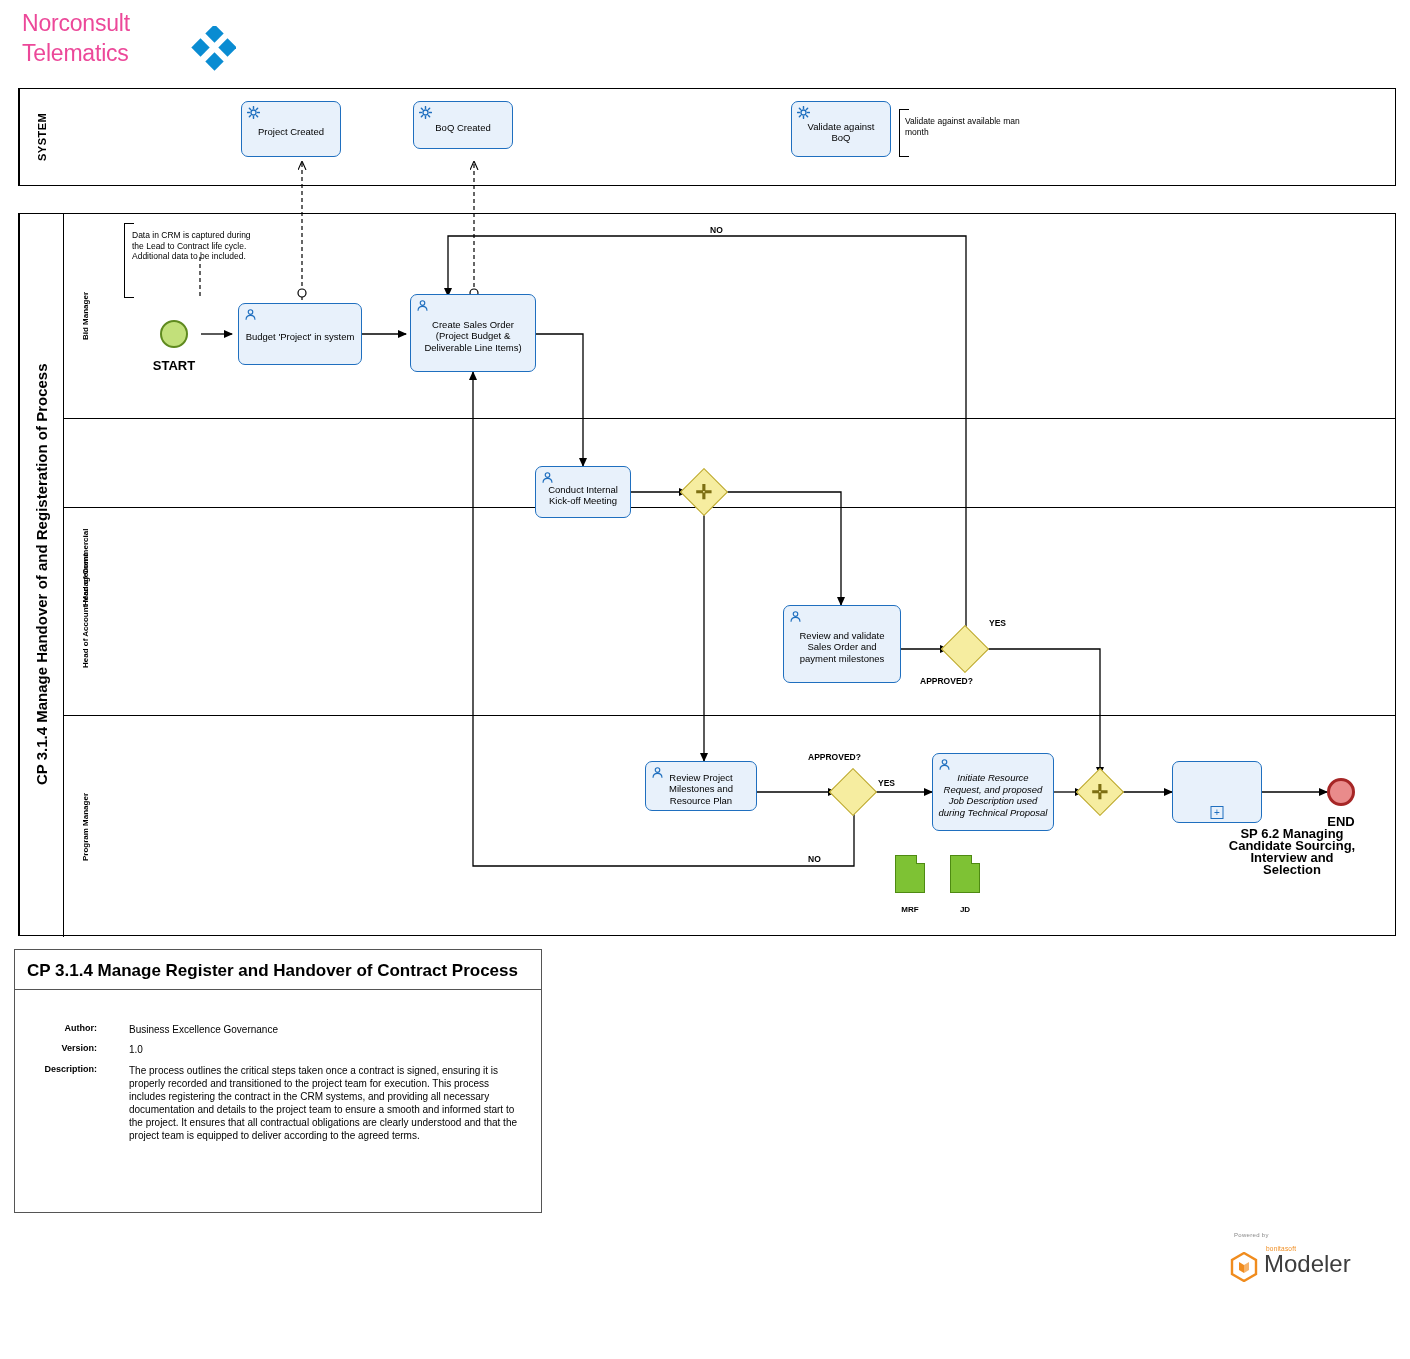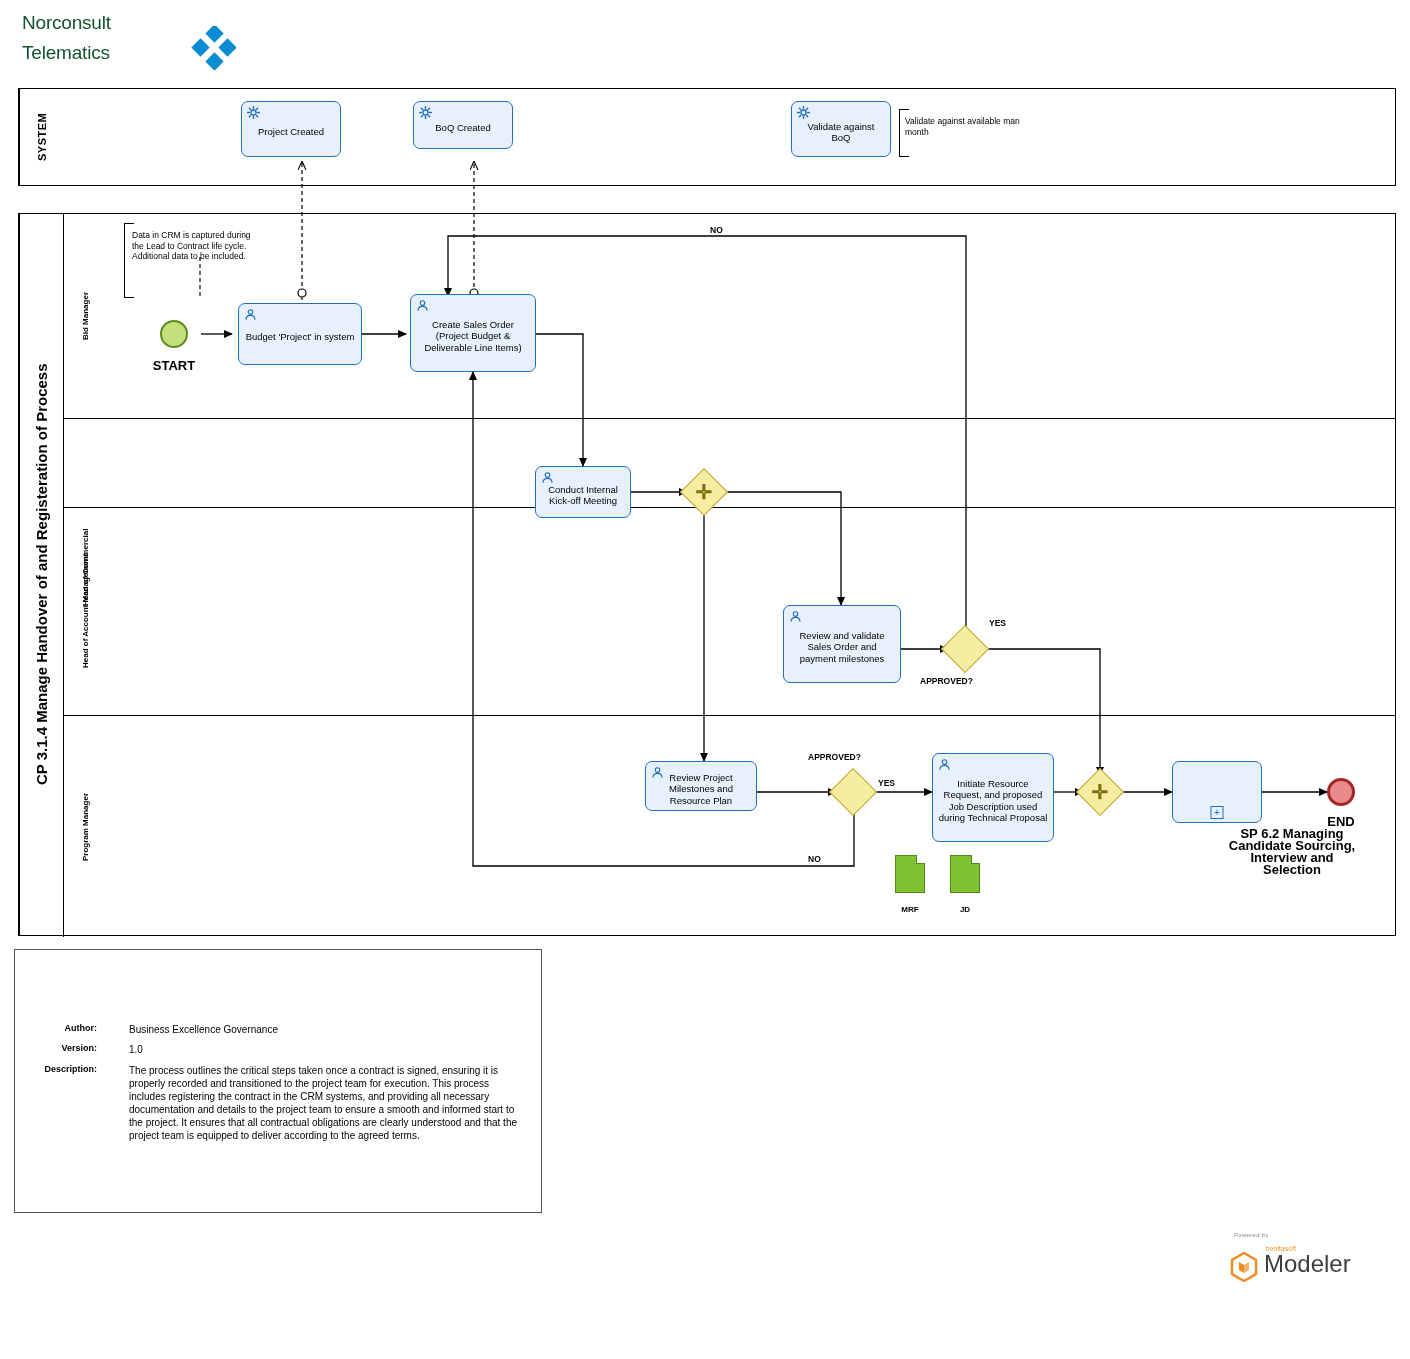--- a/index.html
+++ b/index.html
@@ -13,23 +13,23 @@
     position: relative;
     font-family: "Liberation Sans", sans-serif;
     color: #000000;
     overflow: hidden;
   }
   .abs { position: absolute; }
 
   
   #logo-block { left: 22px; top: 8px; width: 300px; height: 70px; }
   #logo-text {
-    font-size: 19px;
+    font-size: 23px;
     line-height: 30px;
-    color: #14532d;
+    color: #ec4899;
     letter-spacing: -0.2px;
   }
   #logo-mark { left: 168px; top: 18px; width: 46px; height: 46px; }
 
   
   .pool {
     border: 1.5px solid #000;
     box-sizing: border-box;
     background: #fff;
   }
@@ -461,21 +461,21 @@
   <svg class="task-icon" viewBox="0 0 16 16">
     <circle cx="8" cy="5" r="2.8" fill="none" stroke="#1f6fbf" stroke-width="1.4"></circle>
     <path d="M2.5,14.5 C2.5,10.6 5,9 8,9 C11,9 13.5,10.6 13.5,14.5" fill="none" stroke="#1f6fbf" stroke-width="1.4"></path>
   </svg>
   <span>Review Project Milestones and Resource Plan</span>
 </div>
 
 <div class="abs gateway" style="left:836px; top:775px;"></div>
 <div class="gateway-caption" style="left:808px; top:752px; width:92px;">APPROVED?</div>
 
-<div class="task" style="left:932px; top:753px; width:122px; height:89px;">
+<div class="task" style="left:932px; top:753px; width:122px; height:78px;font-style:italic;">
   <svg class="task-icon" viewBox="0 0 16 16">
     <circle cx="8" cy="5" r="2.8" fill="none" stroke="#1f6fbf" stroke-width="1.4"></circle>
     <path d="M2.5,14.5 C2.5,10.6 5,9 8,9 C11,9 13.5,10.6 13.5,14.5" fill="none" stroke="#1f6fbf" stroke-width="1.4"></path>
   </svg>
   <span>Initiate Resource Request, and proposed Job Description used during Technical Proposal</span>
 </div>
 
 <div class="abs gateway" style="left:1083px; top:775px;"></div>
 <div class="gateway-plus" style="left:1100px; top:792px;">✛</div>
 
@@ -492,20 +492,21 @@
 
 <div class="abs data-obj" style="left:950px; top:855px;"></div>
 <div class="data-caption" style="left:935px; top:905px; width:60px;">JD</div>
 
 <div class="flow-label" style="left:710px; top:225px;">NO</div>
 <div class="flow-label" style="left:989px; top:618px;">YES</div>
 <div class="flow-label" style="left:878px; top:778px;">YES</div>
 <div class="flow-label" style="left:808px; top:854px;">NO</div>
 
 <div class="abs" id="legend">
+  <div id="legend-title">CP 3.1.4 Manage Register and Handover of Contract Process</div>
 
   <div class="legend-key" style="left:0; top:73px;">Author:</div>
   <div class="legend-val" style="top:73px; width:400px;">Business Excellence Governance</div>
 
   <div class="legend-key" style="left:0; top:93px;">Version:</div>
   <div class="legend-val" style="top:93px; width:400px;">1.0</div>
 
   <div class="legend-key" style="left:0; top:114px;">Description:</div>
   <div class="legend-val" style="top:114px; width:398px;">The process outlines the critical steps taken once a contract is signed, ensuring it is properly recorded and transitioned to the project team for execution. This process includes registering the contract in the CRM systems, and providing all necessary documentation and details to the project team to ensure a smooth and informed start to the project. It ensures that all contractual obligations are clearly understood and that the project team is equipped to deliver according to the agreed terms.</div>
 </div>

